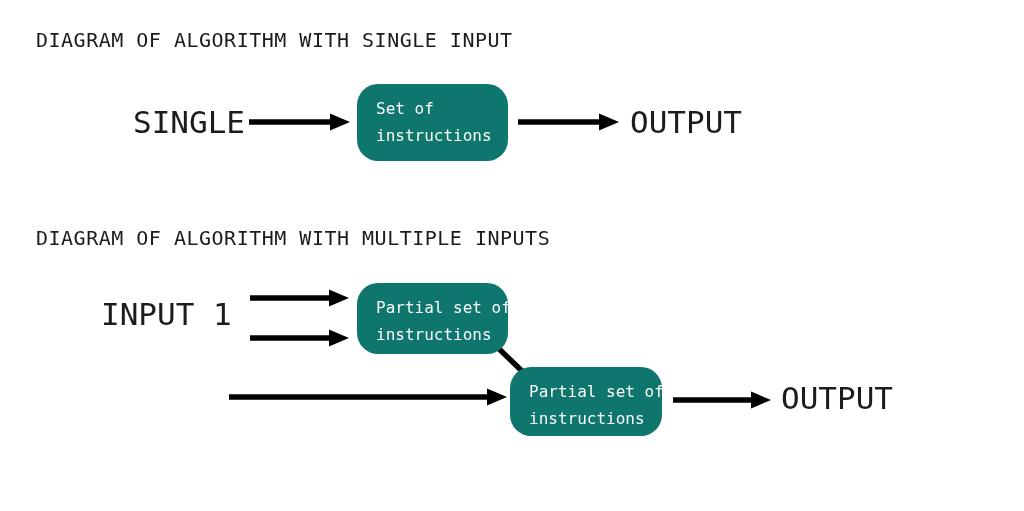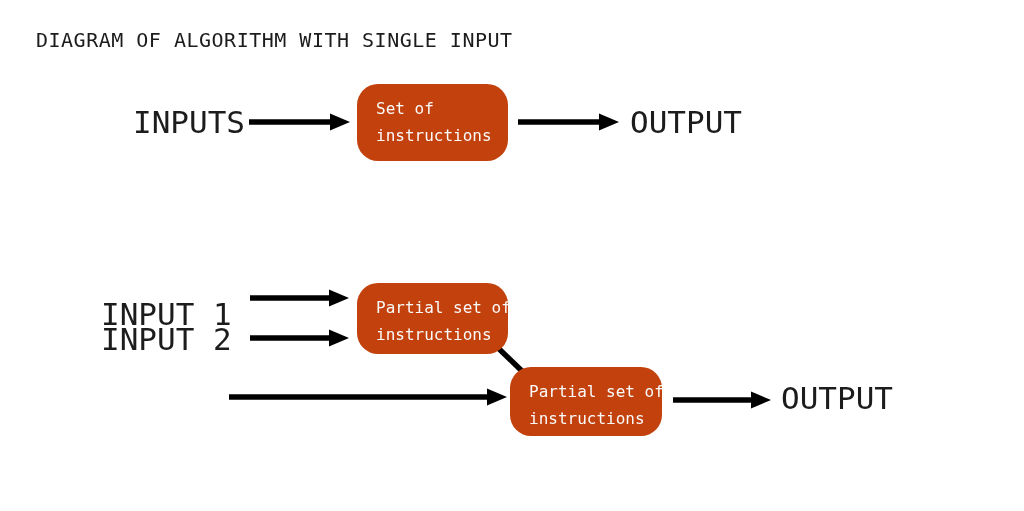--- a/index.html
+++ b/index.html
@@ -32,21 +32,21 @@
   }
   .big-label {
     position: absolute;
     font-size: 31px;
     line-height: 34px;
     color: #1c1c1c;
     white-space: nowrap;
   }
   .proc-box {
     position: absolute;
-    background: #c2410c;
+    background: #0f766e;
     border-radius: 21px;
     color: #fafafa;
     font-size: 16px;
     line-height: 27px;
     padding: 11px 0 0 19px;
     box-sizing: border-box;
     white-space: nowrap;
   }
   .box-single   { left: 357px; top: 84px;  width: 151px; height: 77px; }
   .box-partial1 { left: 357px; top: 283px; width: 151px; height: 71px; }
@@ -93,33 +93,33 @@
     <g>
       <line x1="673" y1="400" x2="752" y2="400" stroke-width="5.5" stroke="#000000"></line>
       <polygon points="751,391.5 771,400 751,408.5" fill="#000000"></polygon>
     </g>
 
     <line x1="494" y1="344" x2="524" y2="373" stroke-width="5.5" stroke="#000000"></line>
   </svg>
 
   <div class="section-title title-single">DIAGRAM OF ALGORITHM WITH SINGLE INPUT</div>
 
-  <div class="big-label label-input-single">INPUTS</div>
+  <div class="big-label label-input-single">SINGLE</div>
 
   <div class="proc-box box-single">
     <div>Set of</div>
     <div>instructions</div>
   </div>
 
   <div class="big-label label-output-single">OUTPUT</div>
 
+  <div class="section-title title-multiple">DIAGRAM OF ALGORITHM WITH MULTIPLE INPUTS</div>
 
   <div class="big-label label-input1">INPUT 1</div>
 
-  <div class="big-label label-input2">INPUT 2</div>
 
   <div class="proc-box box-partial1">
     <div>Partial set of</div>
     <div>instructions</div>
   </div>
 
 
   <div class="proc-box box-partial2">
     <div>Partial set of</div>
     <div>instructions</div>

